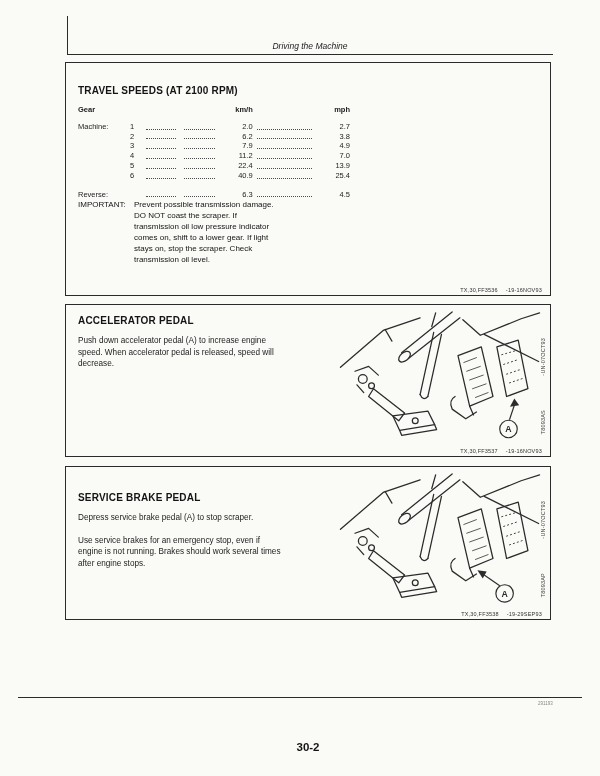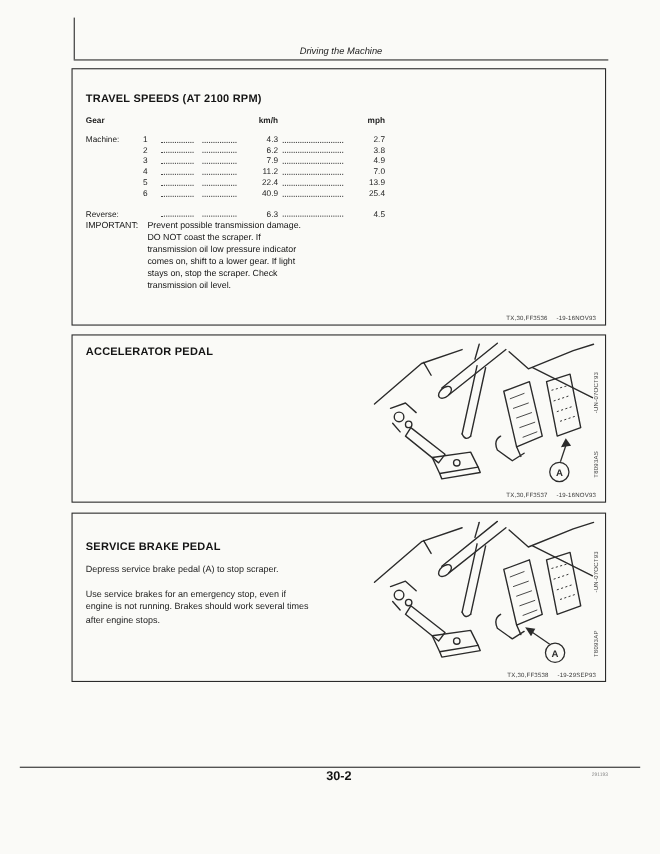--- a/index.html
+++ b/index.html
@@ -43,21 +43,21 @@
   .fig{position:absolute;left:272px;top:6px;width:205px;height:136px;}
   .fig svg{width:100%;height:100%;}
   svg text{font-family:"Liberation Sans",sans-serif;font-size:9px;font-weight:600;fill:#2b2b2b;}
   .vcode{position:absolute;right:4px;writing-mode:vertical-rl;transform:rotate(180deg);
          font-size:5.5px;color:#444;letter-spacing:.2px;}
   .vc-date{bottom:80px;} .vc-id{bottom:22px;}
   .figcode{position:absolute;right:8px;bottom:2px;font-size:5.5px;color:#333;letter-spacing:.2px;}
   .figcode .fc2{margin-left:8px;}
   
   .ftr-rule{position:absolute;left:18px;top:697px;width:564px;border-top:1.5px solid #2b2b2b;}
-  .page-number{position:absolute;left:65px;top:700px;width:486px;text-align:center;
+  .page-number{position:absolute;left:65px;top:741px;width:486px;text-align:center;
                font-size:11.5px;font-weight:bold;color:#141414;}
   .print-code{position:absolute;left:538px;top:701px;font-size:4.5px;color:#888;}
 </style>
 </head>
 <body>
 
 <svg style="position:absolute;width:0;height:0" aria-hidden="true">
   <defs>
     <g id="pedal-art" stroke="#2b2b2b" stroke-width="1.3" fill="none" stroke-linecap="round" stroke-linejoin="round">
       <path d="M2,58 L46,20 L84,7"></path>
@@ -105,21 +105,21 @@
       <span class="c-val">km/h</span>
       <span class="lead long"></span>
       <span class="c-val">mph</span>
     </div>
 
     <div class="ts-row">
       <span class="c-lab">Machine:</span>
       <span class="c-gear">1</span>
       <span class="lead"></span>
         <span class="lead"></span>
-      <span class="c-val">4.3</span>
+      <span class="c-val">2.0</span>
       <span class="lead long"></span>
       <span class="c-val">2.7</span>
     </div>
     <div class="ts-row">
       <span class="c-lab"></span>
       <span class="c-gear">2</span>
       <span class="lead"></span>
         <span class="lead"></span>
       <span class="c-val">6.2</span>
       <span class="lead long"></span>
@@ -183,20 +183,23 @@
 transmission oil level.</span>
   </div>
 
   <div class="figcode">
     <span>TX,30,FF3536</span><span class="fc2">-19-16NOV93</span>
   </div>
 </div>
 
 <div class="sect" id="sect-accel">
   <h2>ACCELERATOR PEDAL</h2>
+  <p class="para">Push down accelerator pedal (A) to increase engine
+speed. When accelerator pedal is released, speed will
+decrease.</p>
 
   <div class="fig">
     <svg viewBox="0 0 210 140">
       <use href="#pedal-art"></use>
       <g stroke="#2b2b2b" stroke-width="1.2" fill="none">
         <line x1="176" y1="112" x2="181" y2="97"></line>
         <polygon points="181,90 186,97 176.5,98.5" fill="#2b2b2b" stroke="none"></polygon>
         <circle cx="175" cy="121.5" r="9"></circle>
       </g>
       <text x="175" y="125" text-anchor="middle">A</text>

